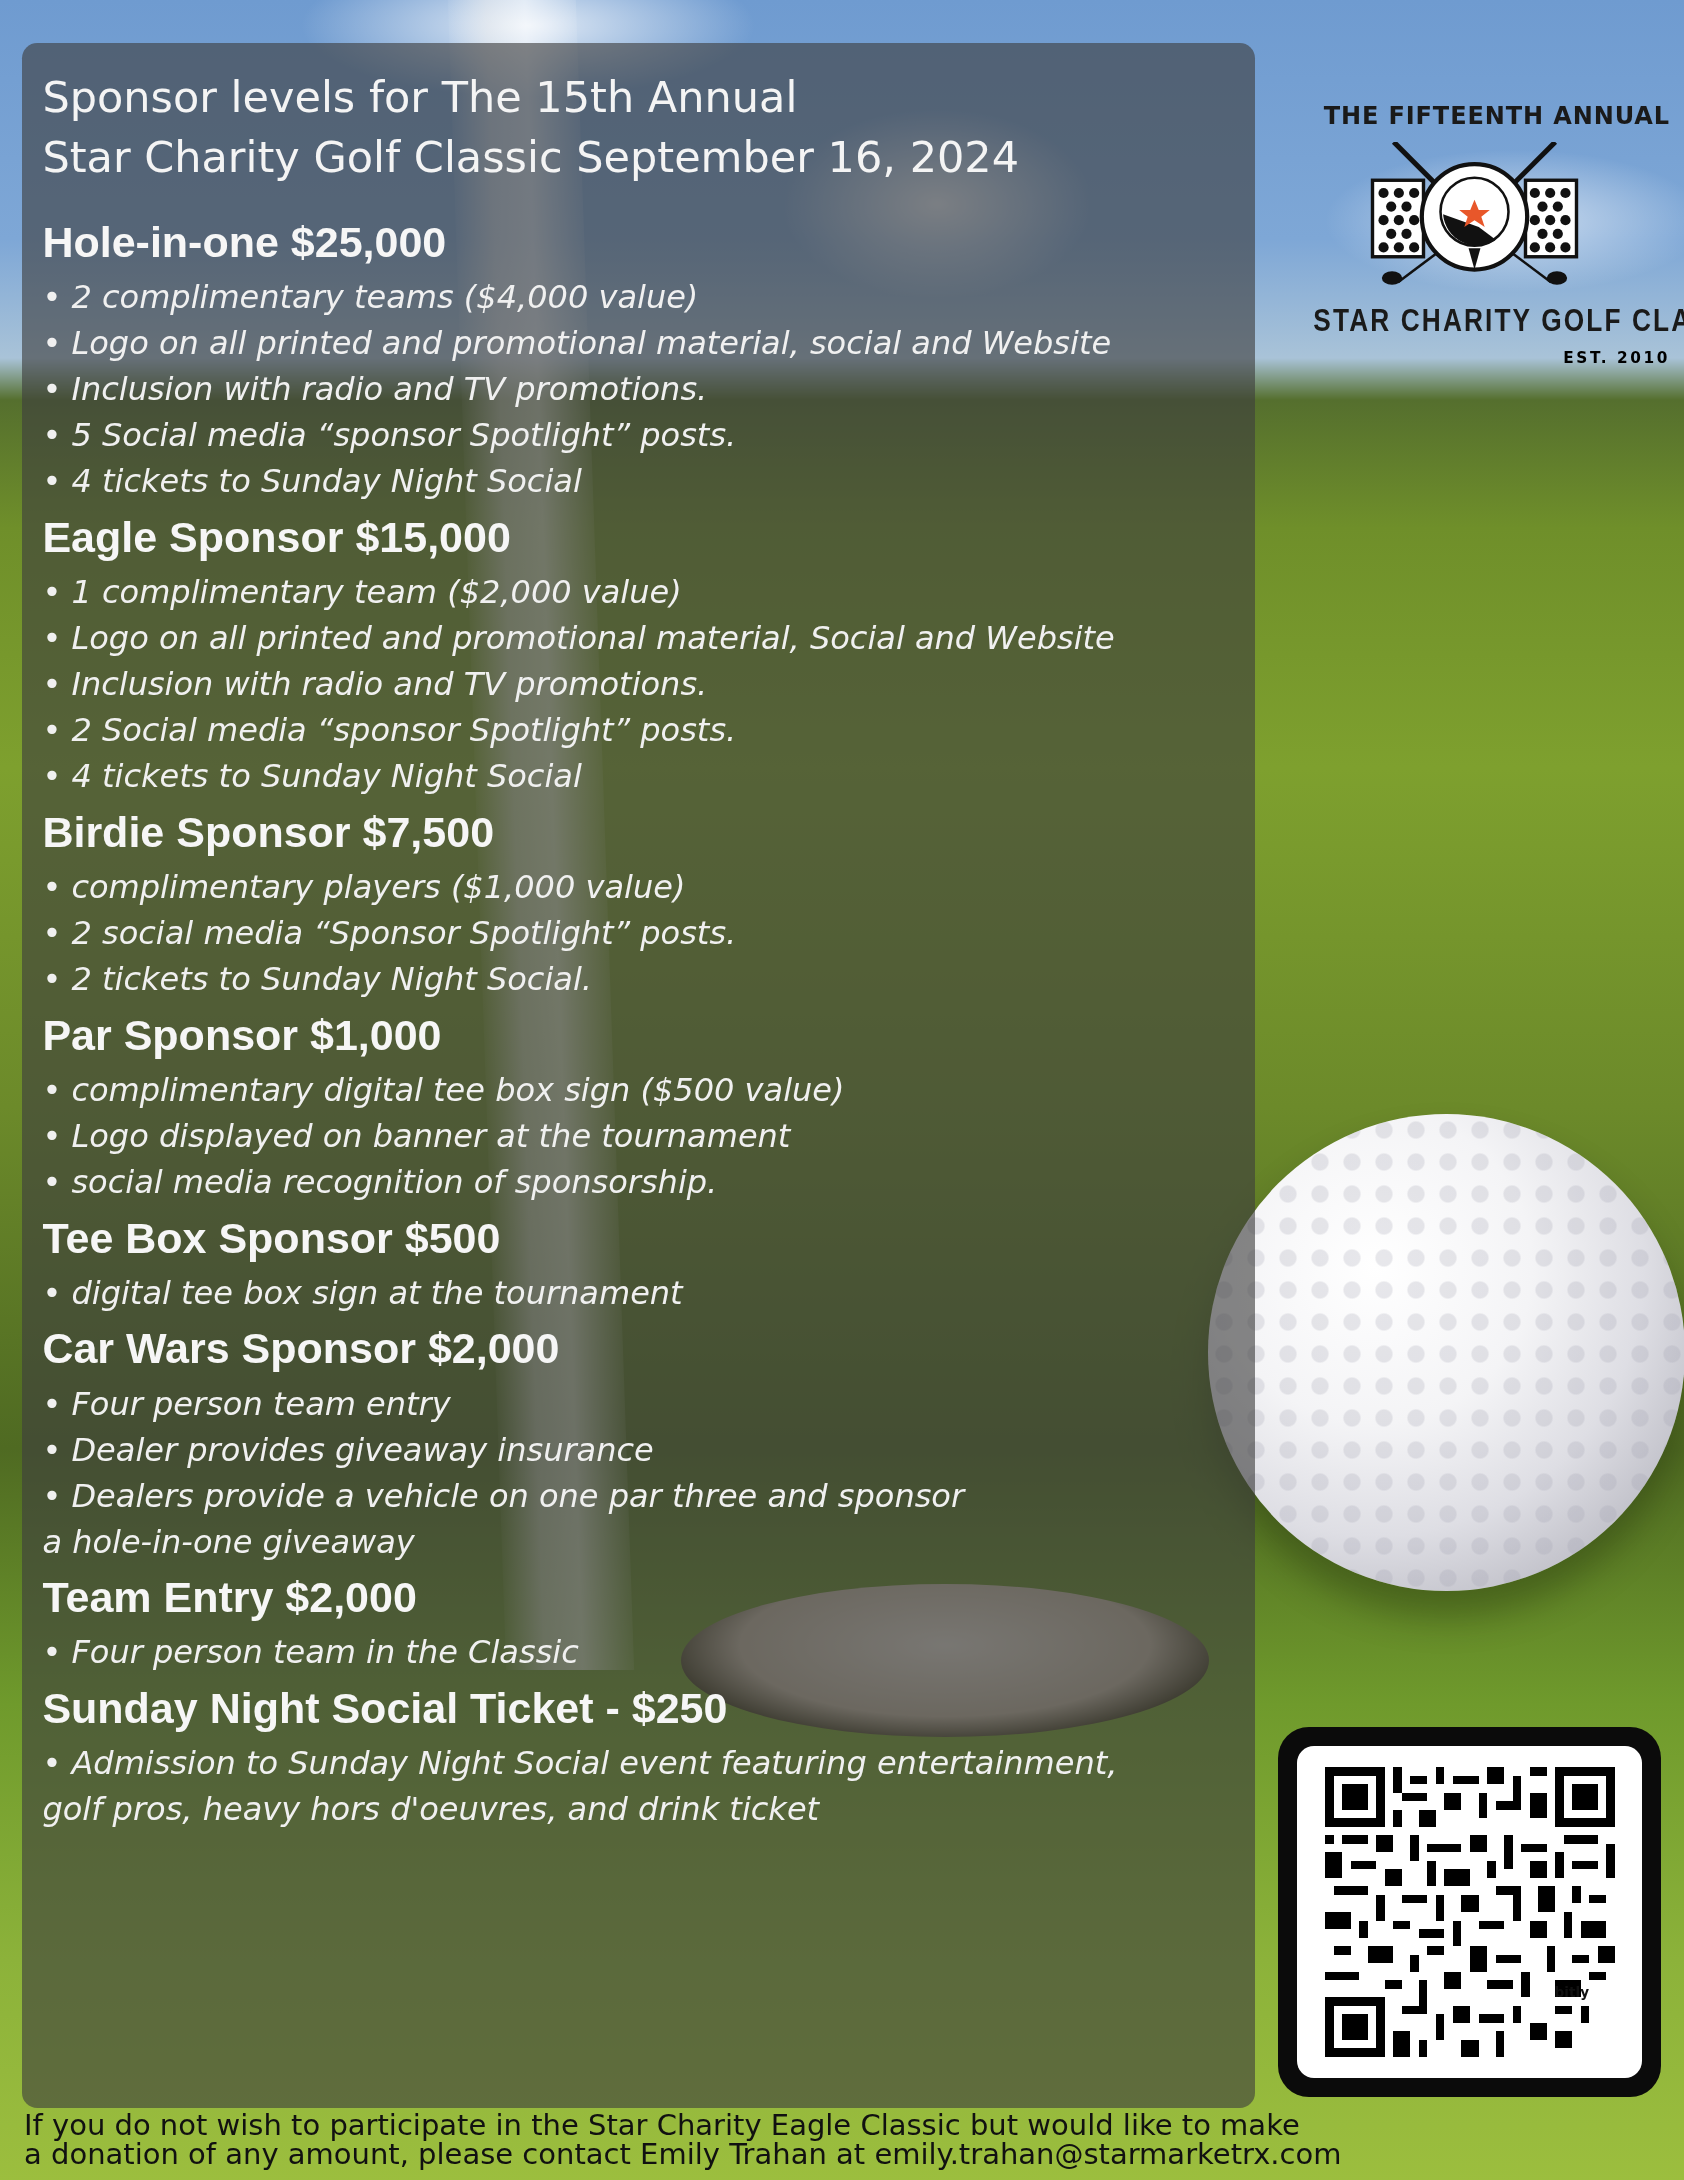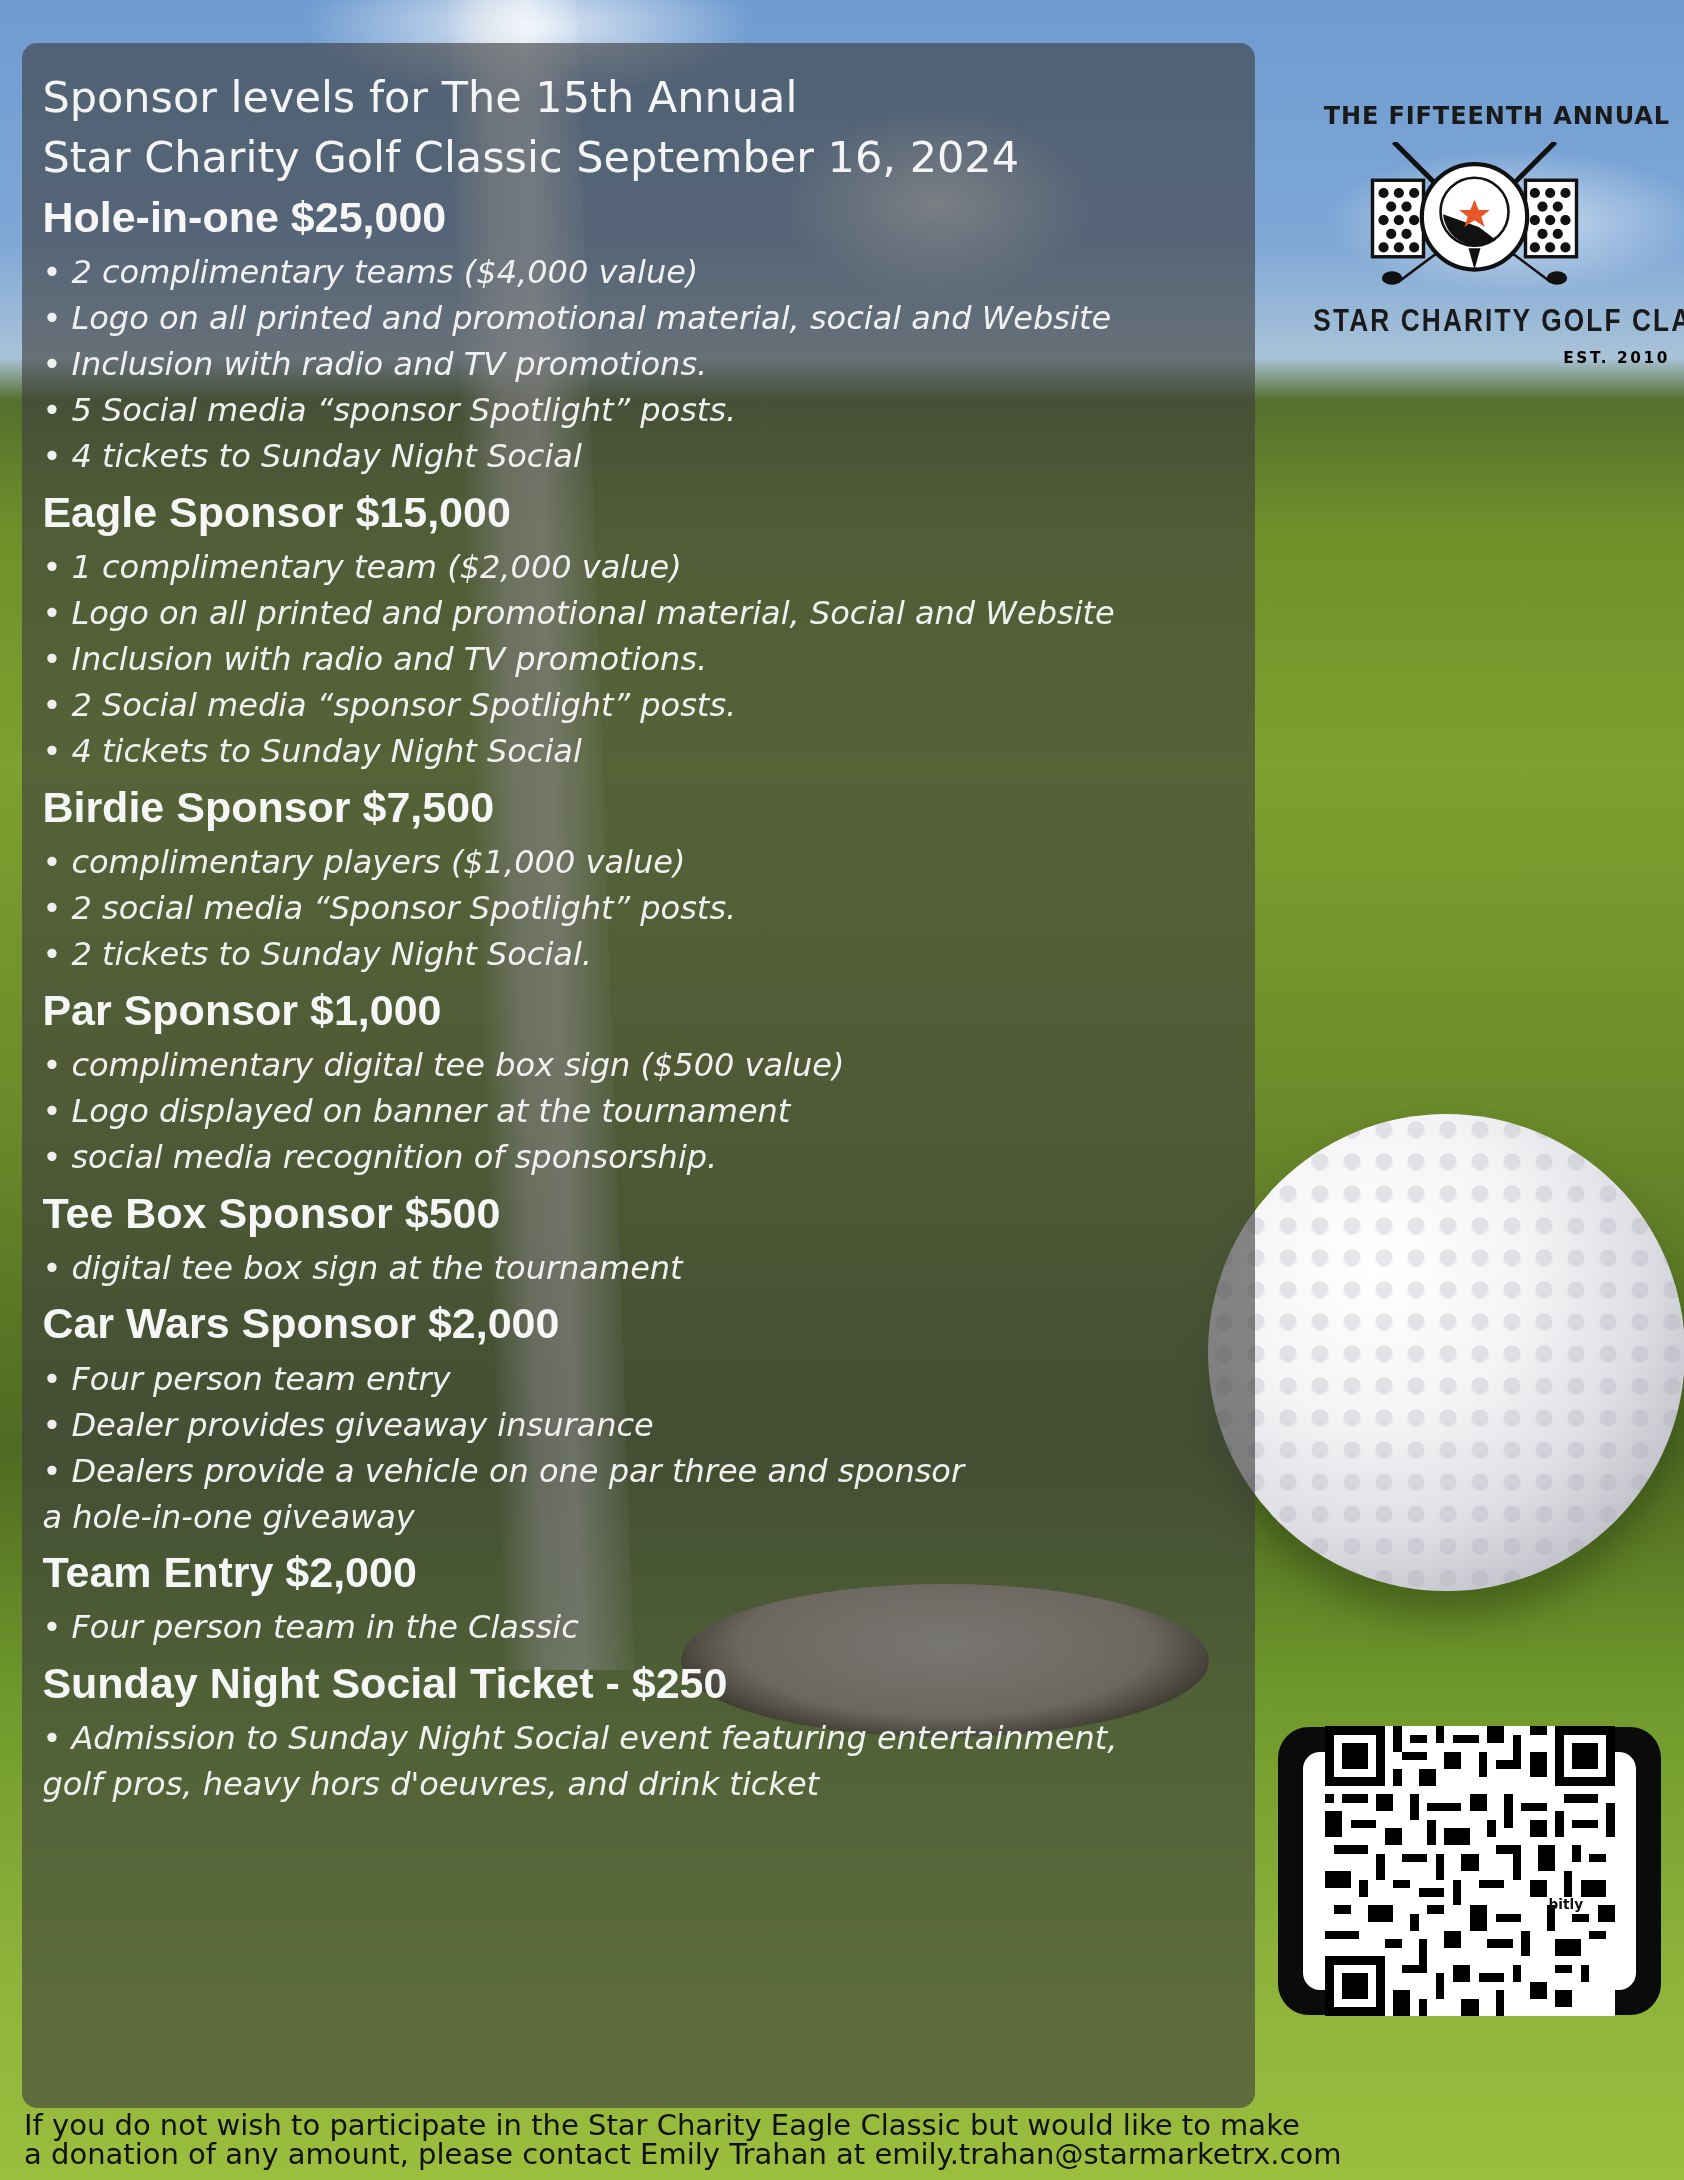--- a/index.html
+++ b/index.html
@@ -44,21 +44,21 @@
 
   .panel {
     position: absolute; left: 22px; top: 43px; width: 1233px; height: 2065px;
     background: rgba(62, 62, 62, 0.62);
     border-radius: 15.3px;
     color: #f3f3f3;
     padding: 24px 19px 0 20.4px;
   }
   .title {
     font-size: 43px; line-height: 60px; font-weight: normal; color: #f4f4f4;
-    margin-bottom: 4px;
+    margin-bottom: 29px;
   }
   .tier { margin-bottom: 6.8px; }
   .tier-head {
     display: inline-block;
     font-family: "Liberation Sans", sans-serif;
     font-size: 43px; font-weight: bold; line-height: 53px;
     text-underline-offset: 6.8px; text-decoration-thickness: 2.6px;
     color: #f6f6f6;
     margin-bottom: 5.1px;
   }
@@ -75,22 +75,22 @@
   .logo-emblem { display: block; margin: 12px auto 6.8px; }
   .logo-name {
     font-family: "Liberation Sans", sans-serif;
     font-size: 32px; letter-spacing: 2.6px; color: #1a1a1a;
     transform: scaleX(0.82); transform-origin: center;
     white-space: nowrap;
   }
   .logo-est { font-size: 15.3px; letter-spacing: 2.6px; color: #000000; margin-top: 10.2px; }
 
   .qr-frame {
-    position: absolute; left: 1278px; top: 1727px; width: 383px; height: 288px;
-    background: #0b0b0b; border-radius: 31px; padding: 25px;
+    position: absolute; left: 1278px; top: 1727px; width: 383px; height: 370px;
+    background: #0b0b0b; border-radius: 31px; padding: 19px;
   }
   .qr-inner {
     width: 100%; height: 100%; background: #fff; border-radius: 17px;
     position: relative; display: flex; align-items: center; justify-content: center;
   }
   .qr-label {
     position: absolute; right: 53px; bottom: 78px; font-size: 13.6px; font-weight: bold; color: #111;
     font-family: "DejaVu Sans", sans-serif;
   }
 

